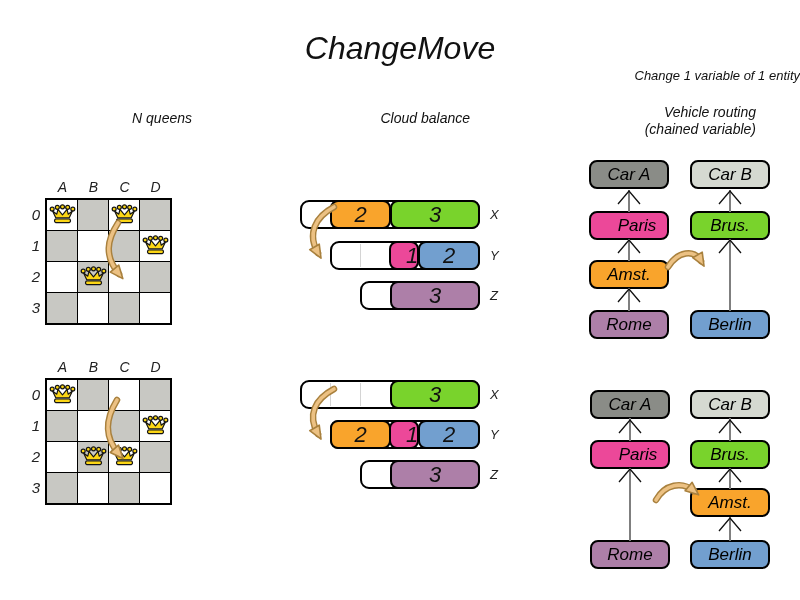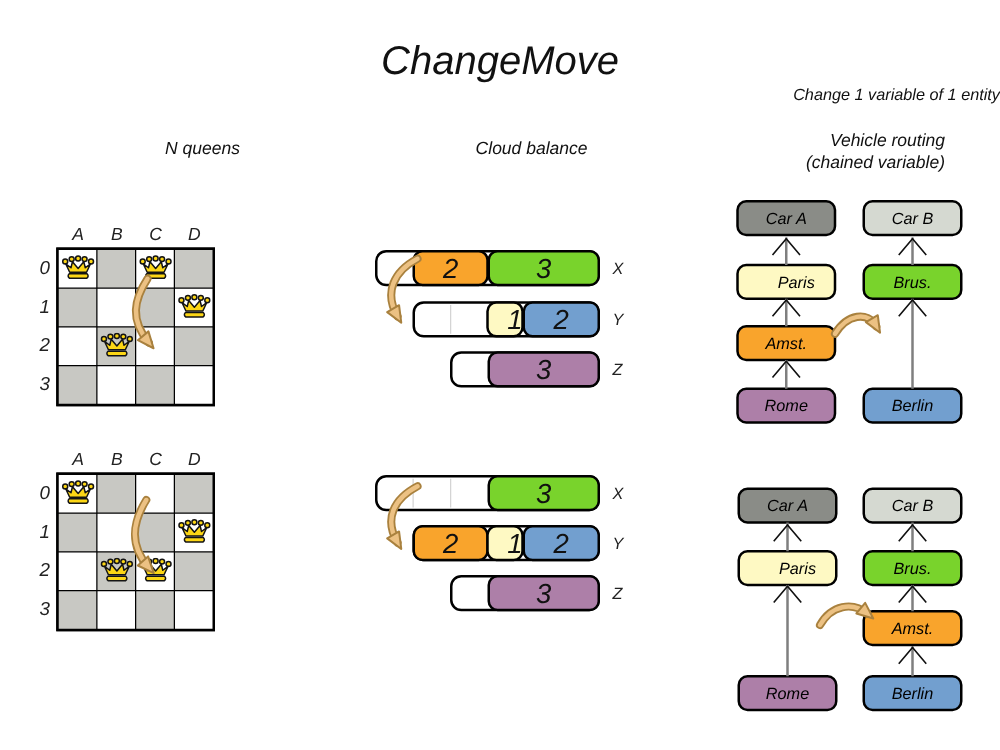--- a/index.html
+++ b/index.html
@@ -18,22 +18,22 @@
   .bcol{width:31px;text-align:center;font-size:14px;color:#222;}
   .brow{width:20px;text-align:right;font-size:15px;color:#222;}
   
   .bar{background:#fff;border:2px solid #000;border-radius:9px;box-sizing:border-box;}
   .block{border:2px solid #000;border-radius:8px;box-sizing:border-box;display:flex;
          align-items:center;justify-content:center;font-size:22px;color:#111;}
   .divider{width:1px;background:#d4d4d4;}
   .xyz{font-size:13px;color:#222;}
   
   .node{width:80px;height:29px;border:2px solid #000;border-radius:8px;box-sizing:border-box;
-        display:flex;align-items:center;justify-content:center;font-size:13px;color:#000;}
-  .bg-orange{background:#f9a42c;} .bg-green{background:#79d32c;} .bg-yellow{background:#fef9c3;padding-left:16px;}
+        display:flex;align-items:center;justify-content:center;font-size:17px;color:#000;}
+  .bg-orange{background:#f9a42c;} .bg-green{background:#79d32c;} .bg-yellow{background:#ec4899;padding-left:16px;}
   .bg-blue{background:#729fcf;}  .bg-purple{background:#ad7fa8;}
   .bg-darkgray{background:#8a8c87;} .bg-lightgray{background:#d5d9d1;}
   #overlay{position:absolute;left:0;top:0;width:800px;height:600px;pointer-events:none;z-index:5;}
 </style>
 </head>
 <body>
 
 <div id="canvas">
 
   <svg width="0" height="0" style="position:absolute">

